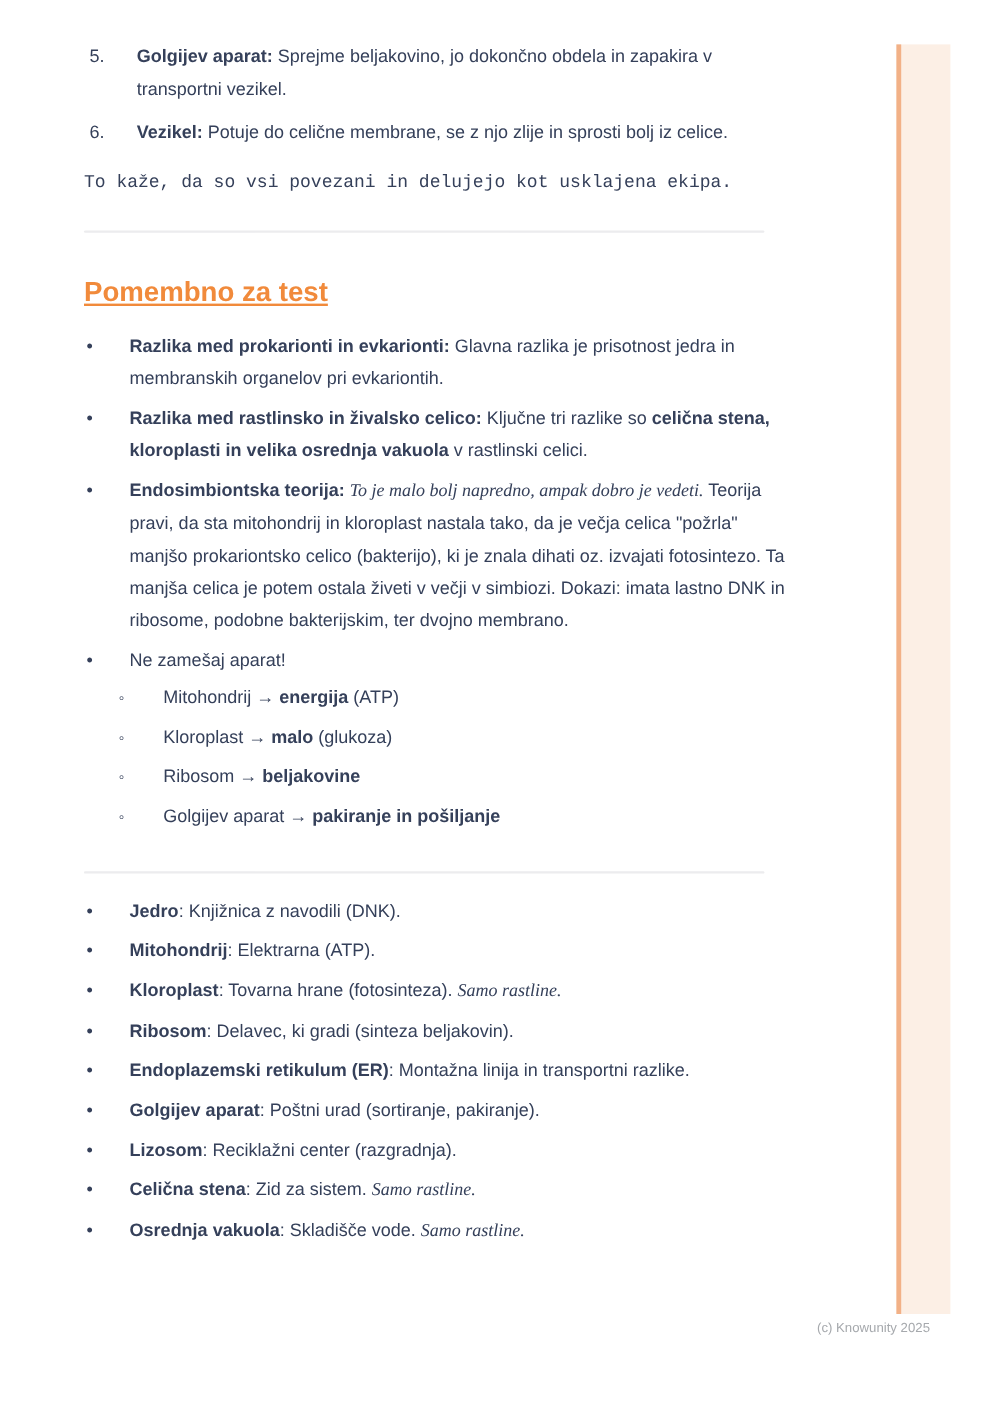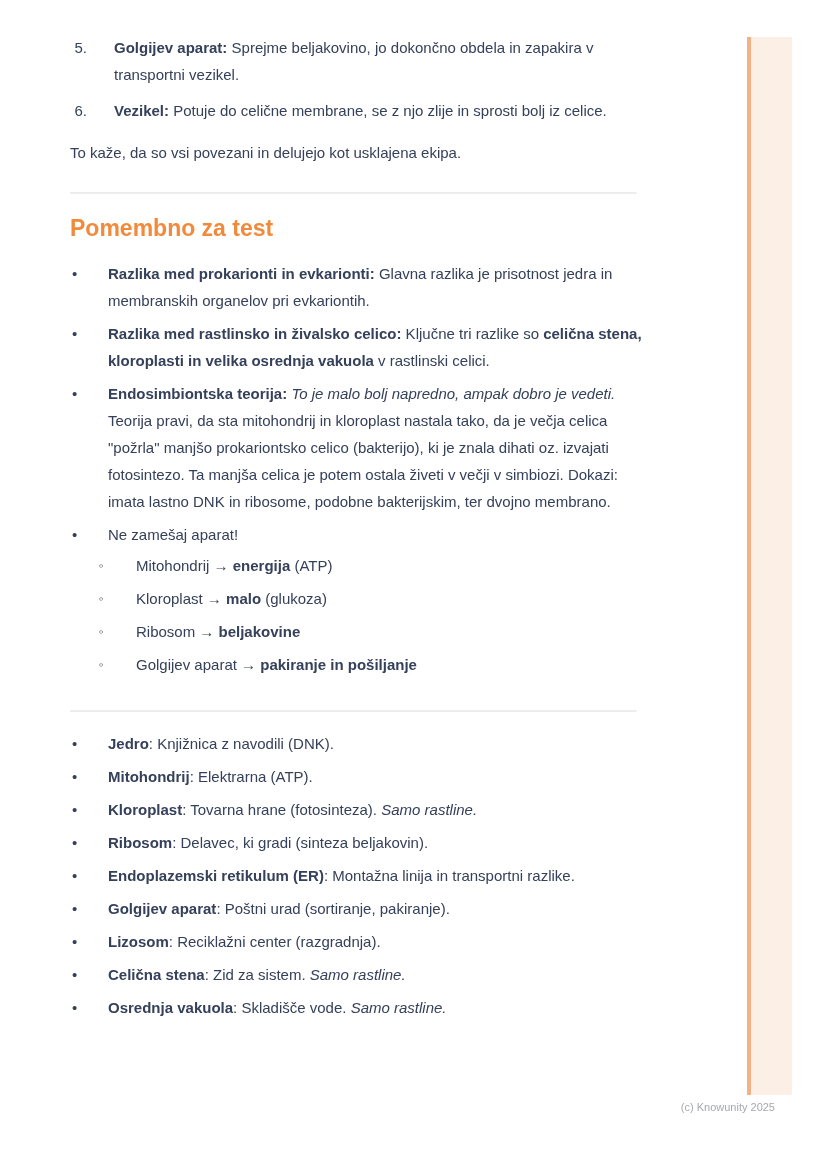--- a/index.html
+++ b/index.html
@@ -23,38 +23,39 @@
     width:45px;height:1058px;
     background:var(--stripe-fill);
     border-left:4px solid var(--stripe-edge);
   }
   .content{
     position:absolute;top:34px;left:70px;
     width:585px;
     font-size:15px;line-height:27px;
   }
   .bold{font-weight:700;}
-  .italic{font-style:italic;}
+  .italic{font-style:italic;font-family:Liberation Serif, serif;}
 
   .num-list{list-style:none;}
   .num-list li{display:flex;margin-bottom:9px;}
   .num-list .num{width:22px;flex:0 0 22px;text-align:right;padding-right:5px;}
   .li-text{flex:1;max-width:558px;margin-left:22px;}
 
-  .para{margin-top:15px;max-width:560px;}
+  .para{margin-top:15px;max-width:560px;font-family:Liberation Mono, monospace;}
 
   .divider{
     border:none;height:2px;background:var(--divider);
     width:567px;margin-top:26px;border-radius:1px;
   }
 
   .heading{
     color:var(--accent);
     font-size:23px;line-height:28px;font-weight:700;
-    margin-top:20px;
+    margin-top:35px;
+    text-decoration:underline;
   }
 
   .bullets{list-style:none;margin-top:18px;}
   .bullets > li{display:flex;margin-bottom:6px;}
   .bullets .marker{
     width:16px;flex:0 0 16px;text-align:left;padding-left:2px;
   }
   .bullet-block{flex:1;}
 
   .subs{list-style:none;margin-top:4px;}

